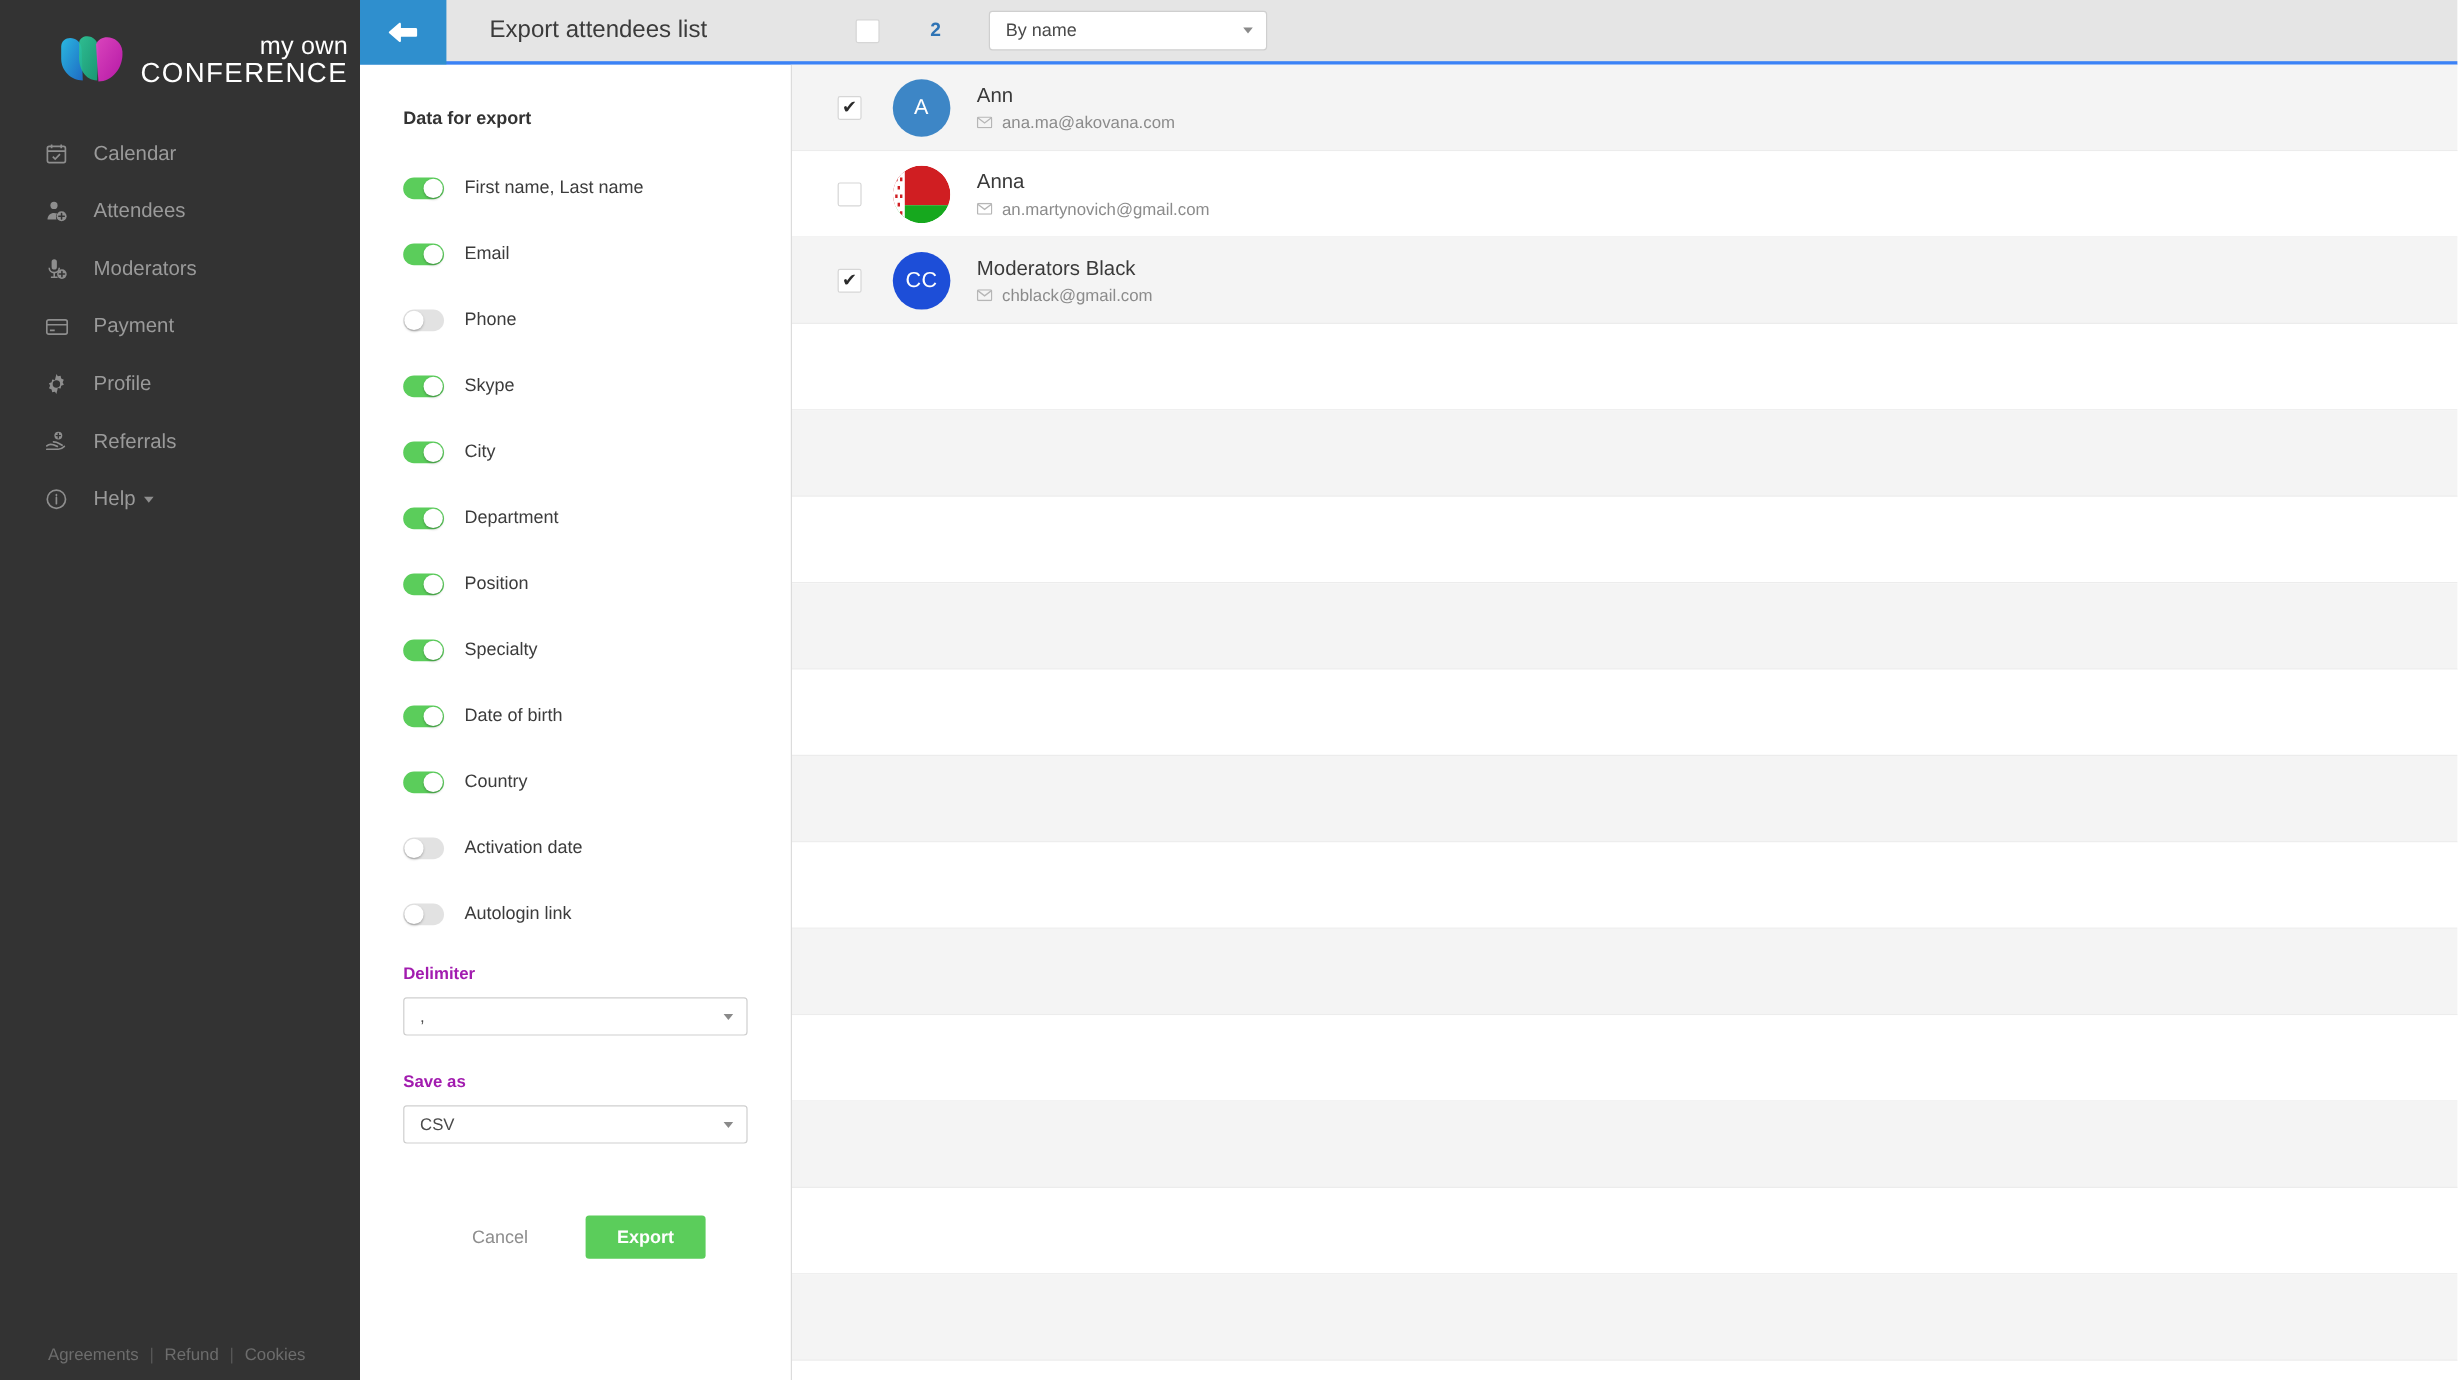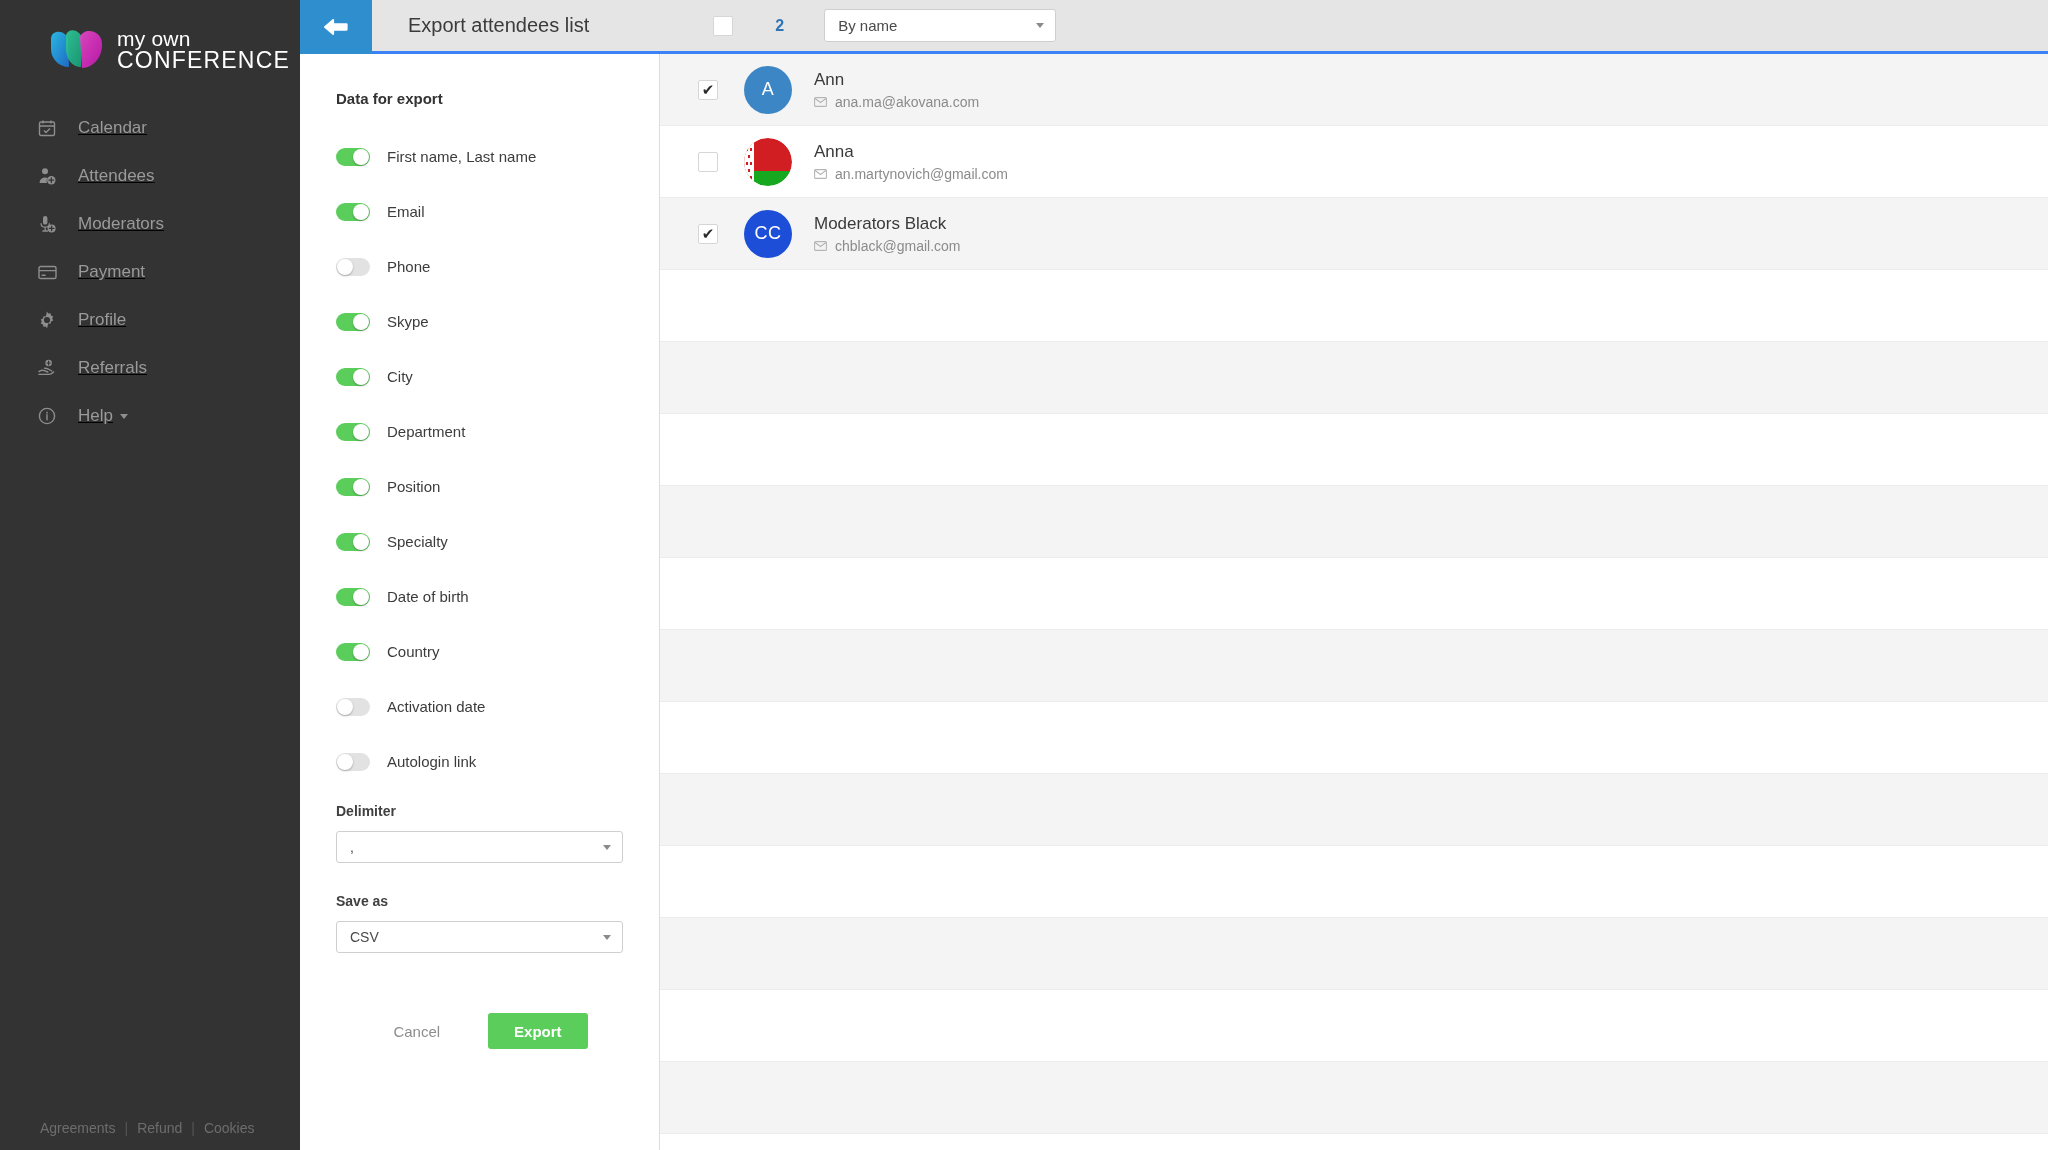--- a/index.html
+++ b/index.html
@@ -15,28 +15,29 @@
   .sidebar {
     width: 300px; height: 1150px;
     background: #333333;
     position: relative;
     flex: 0 0 300px;
   }
   .logo-wrap {
     height: 100px;
     display: flex; align-items: center;
     padding-left: 49px;
+    text-align: right;
   }
   .logo { display: flex; align-items: center; gap: 10px; }
   .logo-mark { width: 58px; height: 46px; position: relative; }
   .logo-text { color: #ffffff; line-height: 1.02; }
   .logo-text .l1 { font-size: 21px; font-weight: 300; letter-spacing: .2px; }
   .logo-text .l2 { font-size: 23px; font-weight: 400; letter-spacing: 1.2px; }
 
-  .nav { margin-top: 4px; text-decoration: underline; }
+  .nav { margin-top: 4px; }
   .nav-item {
     height: 48px;
     display: flex; align-items: center;
     padding-left: 38px;
     color: #9a9a9a;
     font-size: 17px;
     cursor: pointer;
     position: relative;
   }
   .nav-ico {
@@ -141,21 +142,21 @@
   .toggle .knob {
     position: absolute; top: 1px; left: 1px;
     width: 16px; height: 16px; border-radius: 50%;
     background: #ffffff;
     box-shadow: 0 1px 2px rgba(0,0,0,.28);
   }
   .toggle.on .knob { left: 17px; }
   .toggle-label { font-size: 15px; color: #3c3c3c; }
 
   .field-group { padding-left: 36px; margin-top: 14px; }
-  .field-label { font-size: 14px; font-weight: bold; color: #404040; margin-bottom: 12px; }
+  .field-label { font-size: 14px; font-weight: bold; color: #a21caf; margin-bottom: 12px; }
   .field-select {
     width: 287px; height: 32px;
     border: 1px solid #cfcfcf; border-radius: 3px; background: #fff;
     display: flex; align-items: center; justify-content: space-between;
     padding: 0 11px 0 13px;
     font-size: 14px; color: #4a4a4a;
     cursor: pointer;
   }
   .panel-actions {
     display: flex; align-items: center; justify-content: center;

